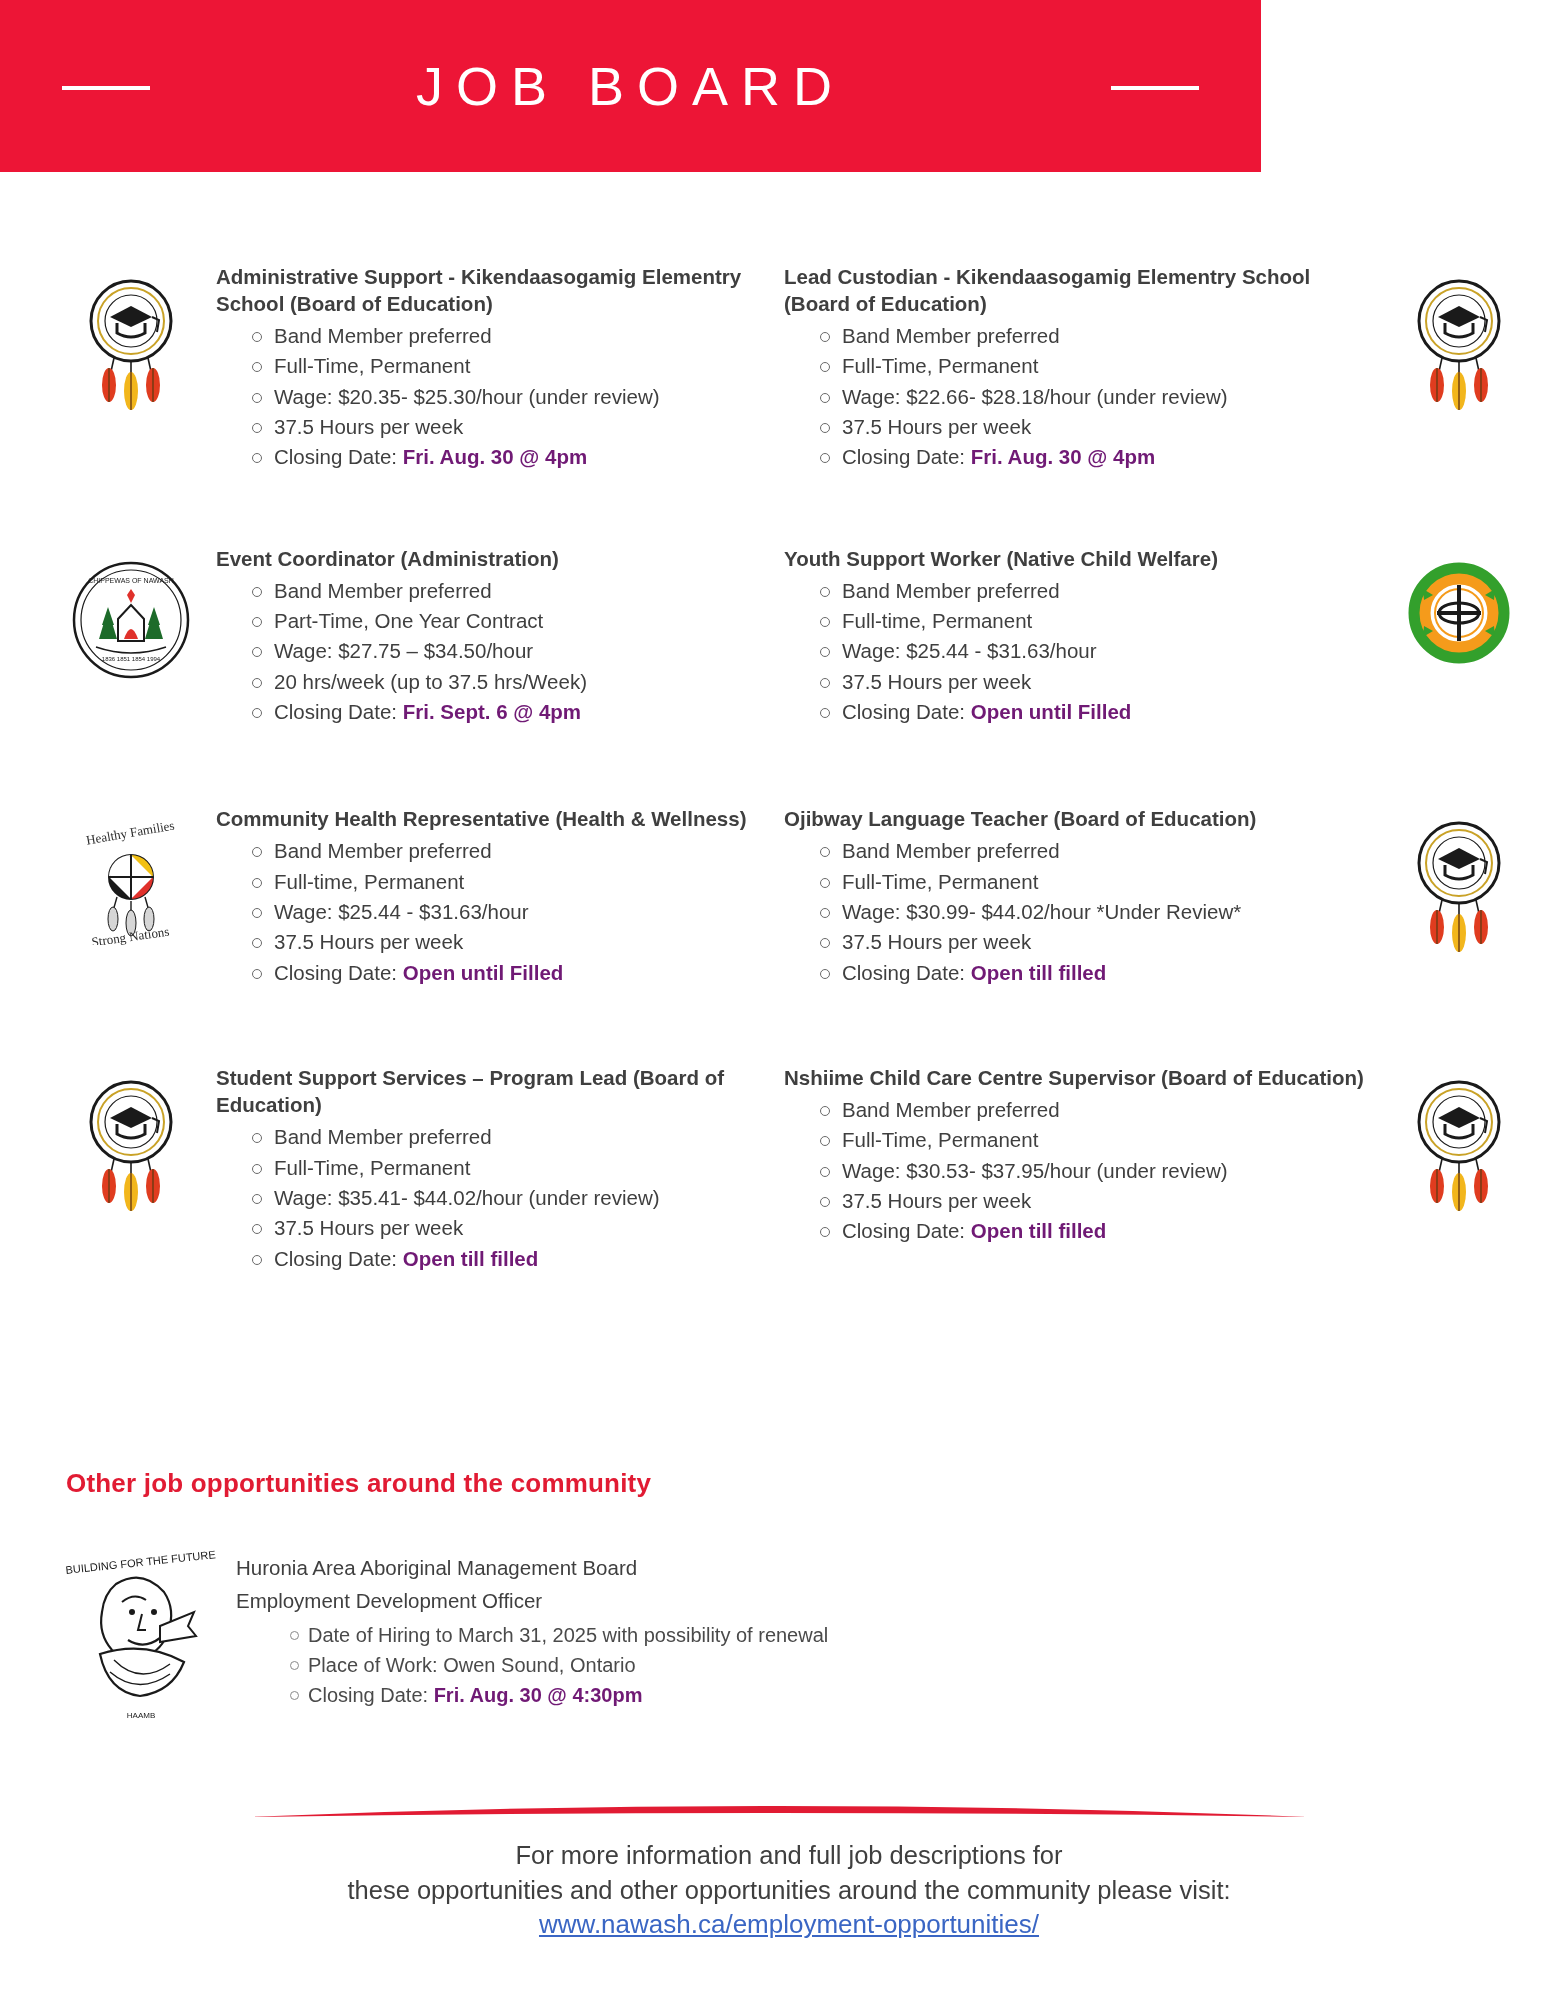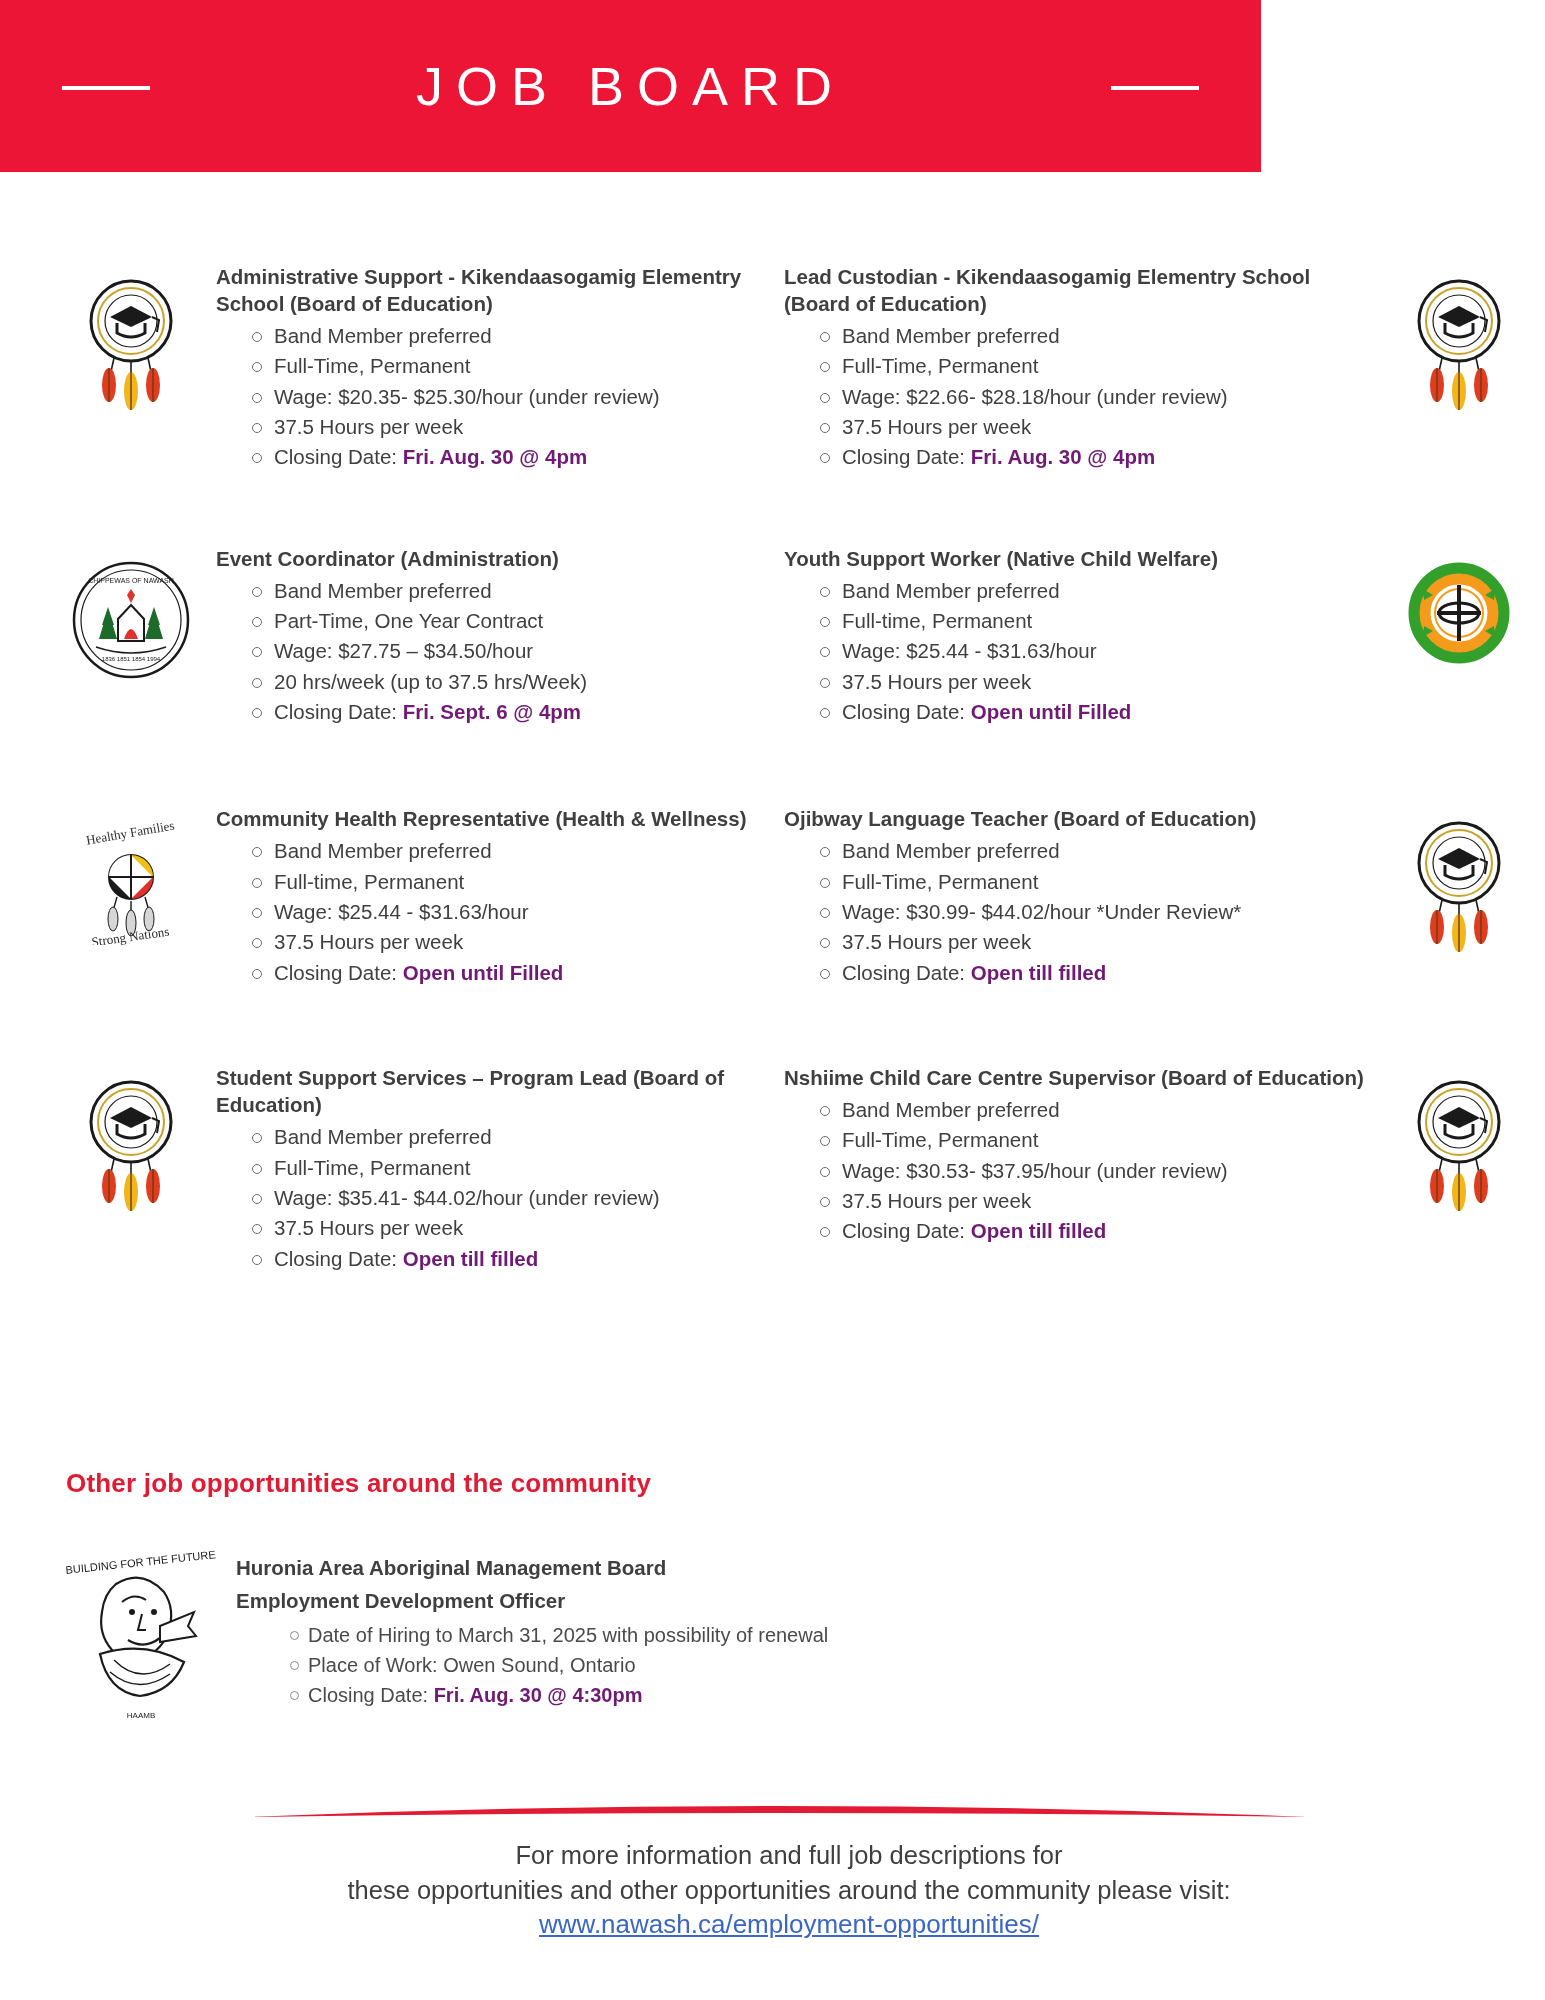--- a/index.html
+++ b/index.html
@@ -125,21 +125,21 @@
     position: absolute;
     top: 1540px;
     left: 46px;
     width: 1100px;
     display: flex;
     align-items: flex-start;
   }
   .other-body { padding-top: 14px; }
   .other-title {
     font-size: 20.5px;
-    font-weight: bold;
+    font-weight: normal;
     color: #3f3f3f;
     line-height: 1.32;
     margin: 0 0 6px 0;
   }
   ul.other-list {
     margin: 0;
     padding-left: 72px;
     list-style: none;
   }
   ul.other-list li {

